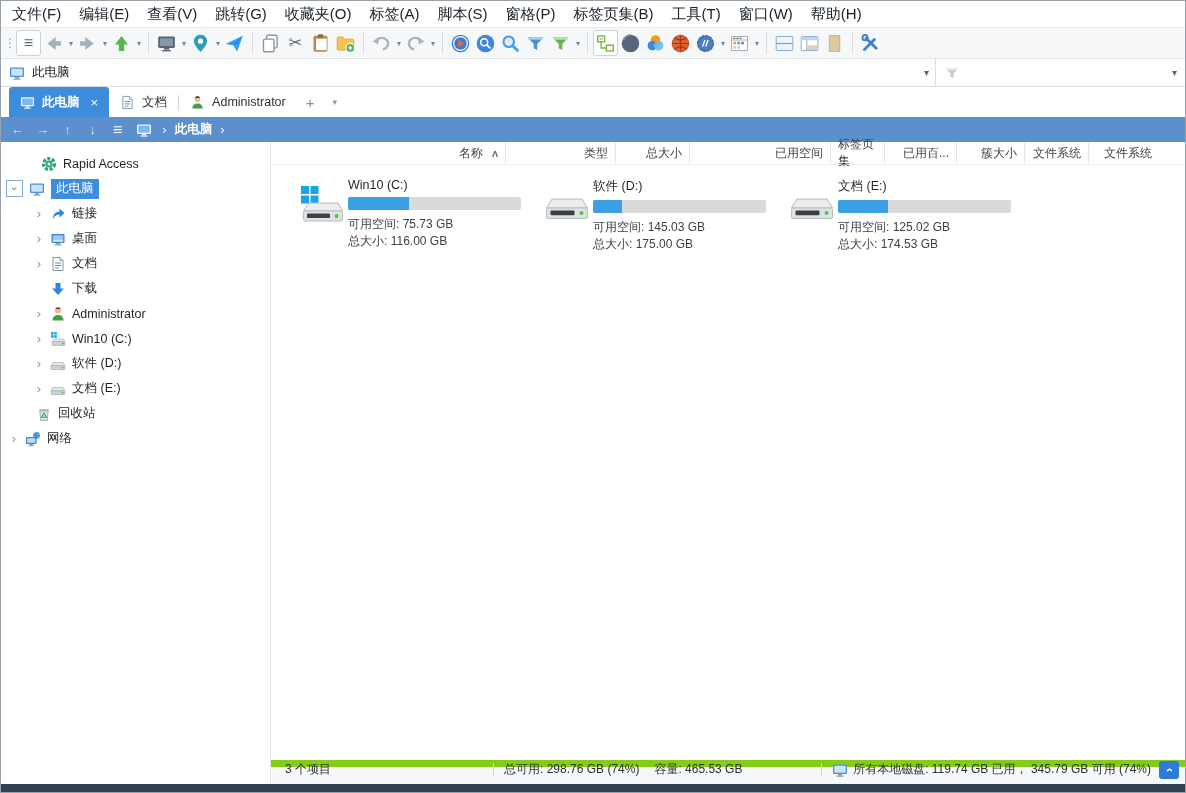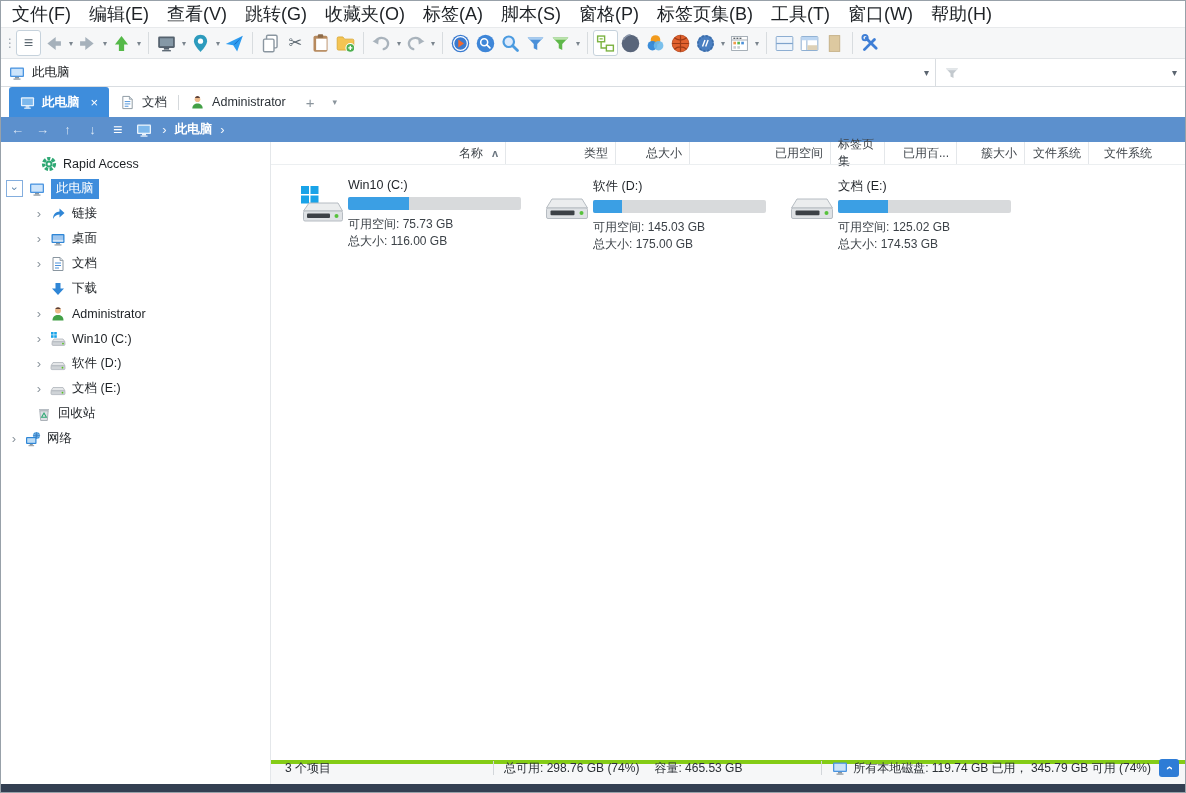--- a/index.html
+++ b/index.html
@@ -13,21 +13,21 @@
   .win-controls { margin-left:auto; display:flex; height:100%; }
   .wc { width:46px; height:100%; display:flex; align-items:center; justify-content:center; }
   .wc-min-glyph { width:11px; height:1px; background:#333; }
   .wc-max-glyph { width:10px; height:10px; border:1px solid #333; }
   .wc-close-glyph { position:relative; width:11px; height:11px; }
   .wc-close-glyph::before,.wc-close-glyph::after { content:""; position:absolute; left:5px; top:-1px; width:1px; height:14px; background:#333; }
   .wc-close-glyph::before { transform:rotate(45deg); }
   .wc-close-glyph::after { transform:rotate(-45deg); }
 
   
-  .menubar { height:26px; display:flex; align-items:flex-end; background:#fff; font-size:18px; color:#1d2125; padding-left:2px; flex:0 0 auto; }
+  .menubar { height:26px; display:flex; align-items:flex-end; background:#fff; font-size:15px; color:#1d2125; padding-left:2px; flex:0 0 auto; }
   .menu-item { padding:0 9px; height:100%; display:flex; align-items:center; }
 
   
   .toolbar { height:32px; background:#f6f7f8; border-top:1px solid #e8eaec; border-bottom:1px solid #e1e4e7; display:flex; align-items:center; padding:0 3px; flex:0 0 auto; }
   .tbtn { height:26px; min-width:25px; display:flex; align-items:center; justify-content:center; border-radius:3px; padding:0 1px; }
   .tbtn svg { width:21px; height:21px; display:block; }
   .tbtn .glyph { font-size:16px; color:#5b6770; line-height:1; }
   .toggled { background:#fff; border:1px solid #c6d2dc; }
   .dd { font-size:8px; color:#7a848d; margin-left:1px; width:8px; text-align:center; }
   .tsep { width:1px; height:22px; background:#d8dcdf; margin:0 5px; flex:0 0 auto; }
@@ -95,21 +95,21 @@
   .dicon svg { width:44px; height:40px; margin-top:9px; display:block; }
   .dinfo { display:flex; flex-direction:column; }
   .dname { font-size:12.5px; color:#1f2328; margin:2px 0 5px; }
   .dbar { width:173px; height:13px; background:#d8dadc; border-radius:2px; overflow:hidden; margin-bottom:6px; }
   .dfill { height:100%; background:#3b9fe4; }
   .dtext { font-size:12px; color:#3c4248; line-height:16.5px; }
 
   
   .statusbar { height:24px; display:flex; align-items:stretch; font-size:12px; color:#2c3136; flex:0 0 auto; }
   .sb-left { width:270px; flex:0 0 270px; border-right:1px solid #e4e7ea; background:#fff; }
-  .sb-right { flex:1; display:flex; align-items:center; background:#f6f7f8; border-top:4px solid #84cc16; padding:0 6px 12px 14px; min-width:0; }
+  .sb-right { flex:1; display:flex; align-items:center; background:#f6f7f8; border-top:7px solid #84cc16; padding:0 6px 12px 14px; min-width:0; }
   .sb-items { width:198px; flex:0 0 198px; }
   .sb-sep { width:1px; height:14px; background:#d2d6da; margin:0 10px; flex:0 0 auto; }
   .sb-mid { display:flex; gap:15px; }
   .sb-spacer { flex:1; }
   .sb-disk-icon svg { width:16px; height:16px; display:block; margin-right:5px; }
   .sb-btn { width:20px; height:18px; background:#2e7cd6; border-radius:3px; display:flex; align-items:center; justify-content:center; margin-left:8px; flex:0 0 20px; }
   .sb-btn span { display:inline-block; transform:rotate(-90deg); color:#fff; font-size:12px; font-weight:bold; line-height:1; }
 
   .bottomstrip { height:8px; background:#333f52; flex:0 0 auto; }
 </style>

